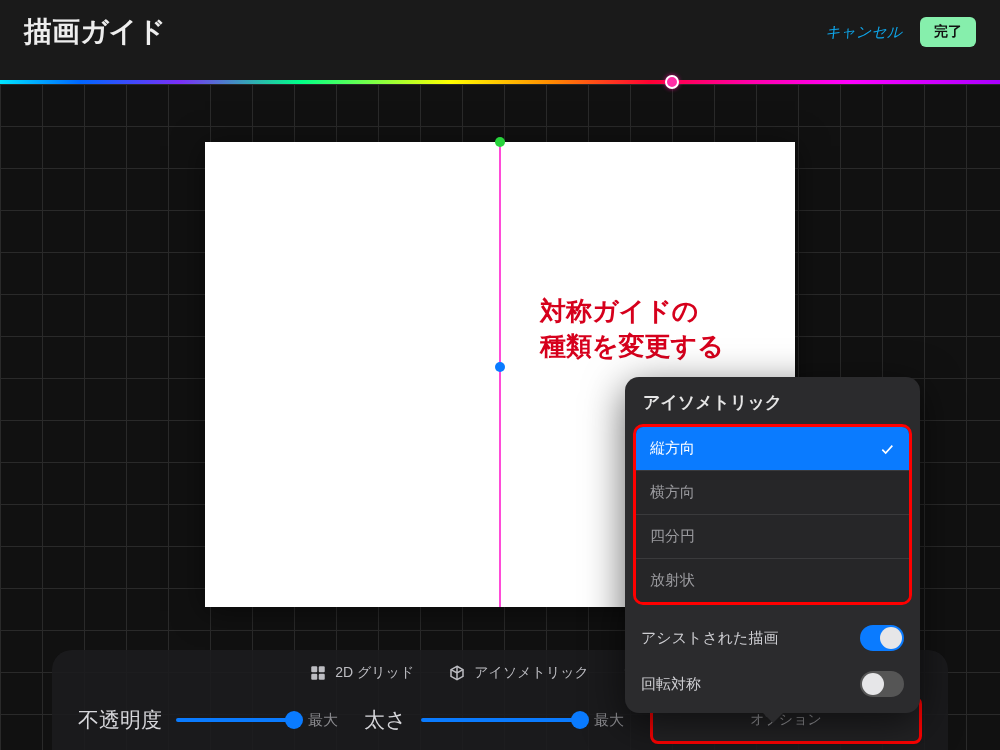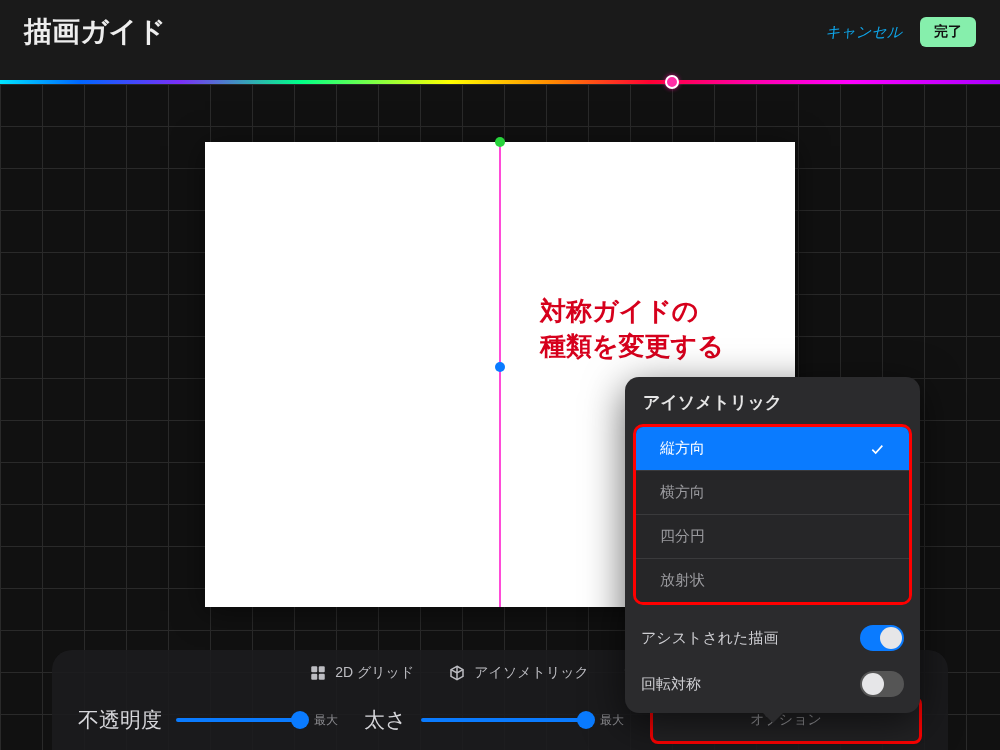--- a/index.html
+++ b/index.html
@@ -141,21 +141,21 @@
   .pop-group {
     margin: 0 8px 10px;
     border-radius: 10px;
     overflow: hidden;
     border: 3px solid #ff0000;
   }
   .pop-item {
     display: flex;
     align-items: center;
     justify-content: space-between;
-    padding: 12px 24px;
+    padding: 12px 14px;
     font-size: 15px;
     color: #9a9a9e;
     background: #262628;
     border-top: 1px solid #3a3a3c;
     cursor: pointer;
   }
   .pop-item:first-child { border-top: none; }
   .pop-item.selected {
     background: #0a7bff;
     color: #fff;
@@ -240,21 +240,21 @@
     align-items: center;
     gap: 14px;
     flex: 1;
   }
   .slider-label {
     font-size: 21px;
     color: #d6d6da;
     white-space: nowrap;
   }
   .slider-val {
-    font-size: 12px;
+    font-size: 15px;
     color: #8a8a8e;
     white-space: nowrap;
   }
   .track {
     position: relative;
     flex: 1;
     height: 4px;
     background: #0a7bff;
     border-radius: 2px;
   }

